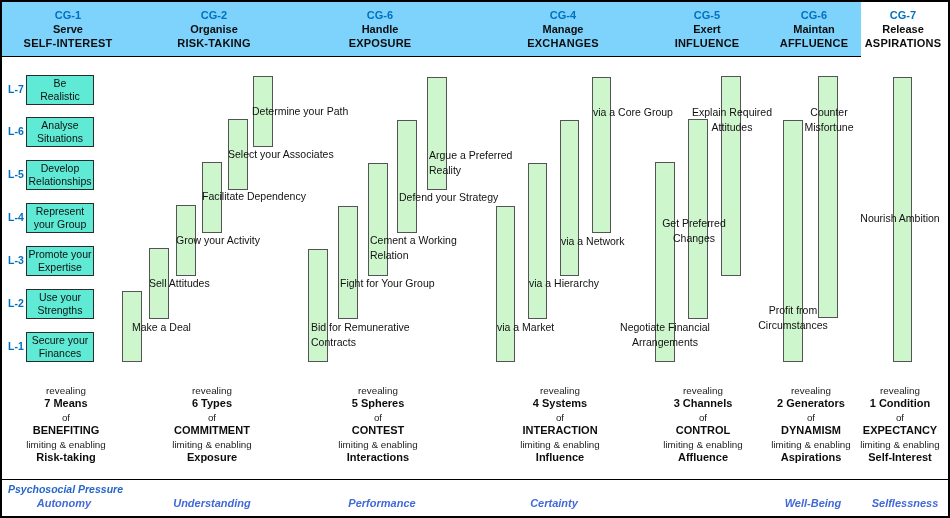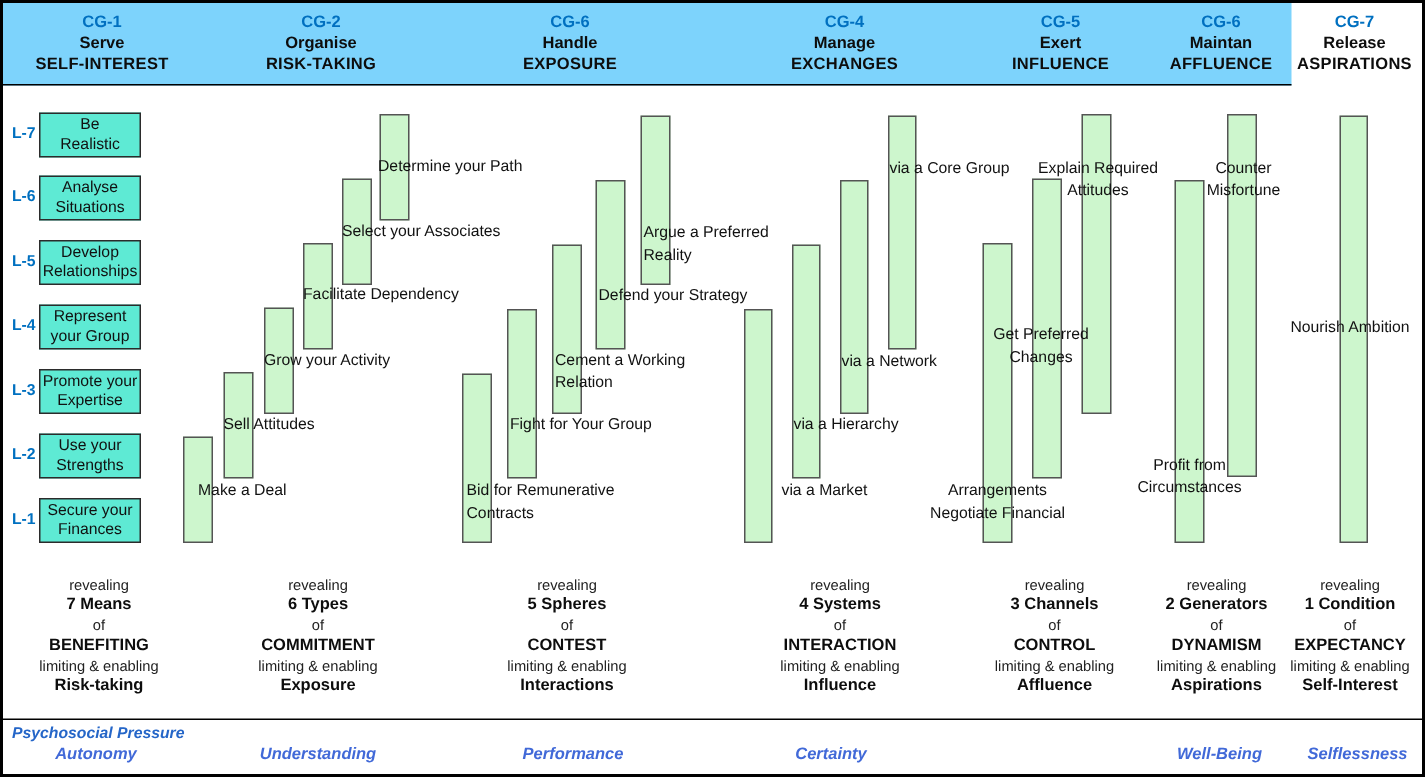--- a/index.html
+++ b/index.html
@@ -160,39 +160,39 @@
     <div class="abs bar" style="left: 395px; top: 118px; width: 20px; height: 113px;"></div>
     <div class="abs bar-label" style="top: 188px; left: 397px; text-align: left;">
       <div>Defend your Strategy</div>
     </div>
     <div class="abs bar" style="left: 425px; top: 75px; width: 20px; height: 113px;"></div>
     <div class="abs bar-label" style="top: 146px; left: 427px; text-align: left;">
       <div>Argue a Preferred</div>
       <div>Reality</div>
     </div>
     <div class="abs bar" style="left: 494px; top: 204px; width: 19px; height: 156px;"></div>
-    <div class="abs bar-label" style="top: 318px; left: 495px; text-align: left; padding-left: 24px;">
+    <div class="abs bar-label" style="top: 318px; left: 495px; text-align: left;">
       <div>via a Market</div>
     </div>
     <div class="abs bar" style="left: 526px; top: 161px; width: 19px; height: 156px;"></div>
     <div class="abs bar-label" style="top: 274px; left: 527px; text-align: left;">
       <div>via a Hierarchy</div>
     </div>
     <div class="abs bar" style="left: 558px; top: 118px; width: 19px; height: 156px;"></div>
     <div class="abs bar-label" style="top: 232px; left: 559px; text-align: left;">
       <div>via a Network</div>
     </div>
     <div class="abs bar" style="left: 590px; top: 75px; width: 19px; height: 156px;"></div>
     <div class="abs bar-label" style="top: 103px; left: 591px; text-align: left;">
       <div>via a Core Group</div>
     </div>
     <div class="abs bar" style="left: 653px; top: 160px; width: 20px; height: 200px;"></div>
     <div class="abs bar-label" style="top: 318px; left: 553px; width: 220px; text-align: center;">
+      <div>Negotiate Financial</div>
       <div>Arrangements</div>
-      <div>Negotiate Financial</div>
     </div>
     <div class="abs bar" style="left: 686px; top: 117px; width: 20px; height: 200px;"></div>
     <div class="abs bar-label" style="top: 214px; left: 582px; width: 220px; text-align: center;">
       <div>Get Preferred</div>
       <div>Changes</div>
     </div>
     <div class="abs bar" style="left: 719px; top: 74px; width: 20px; height: 200px;"></div>
     <div class="abs bar-label" style="top: 103px; left: 620px; width: 220px; text-align: center;">
       <div>Explain Required</div>
       <div>Attitudes</div>

